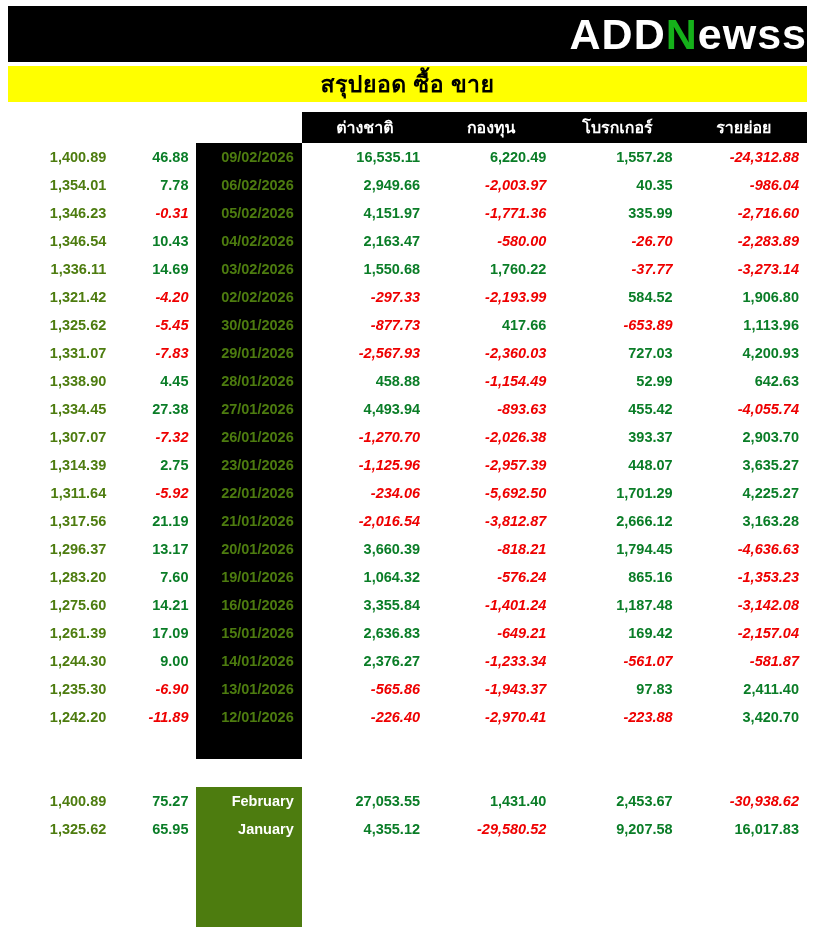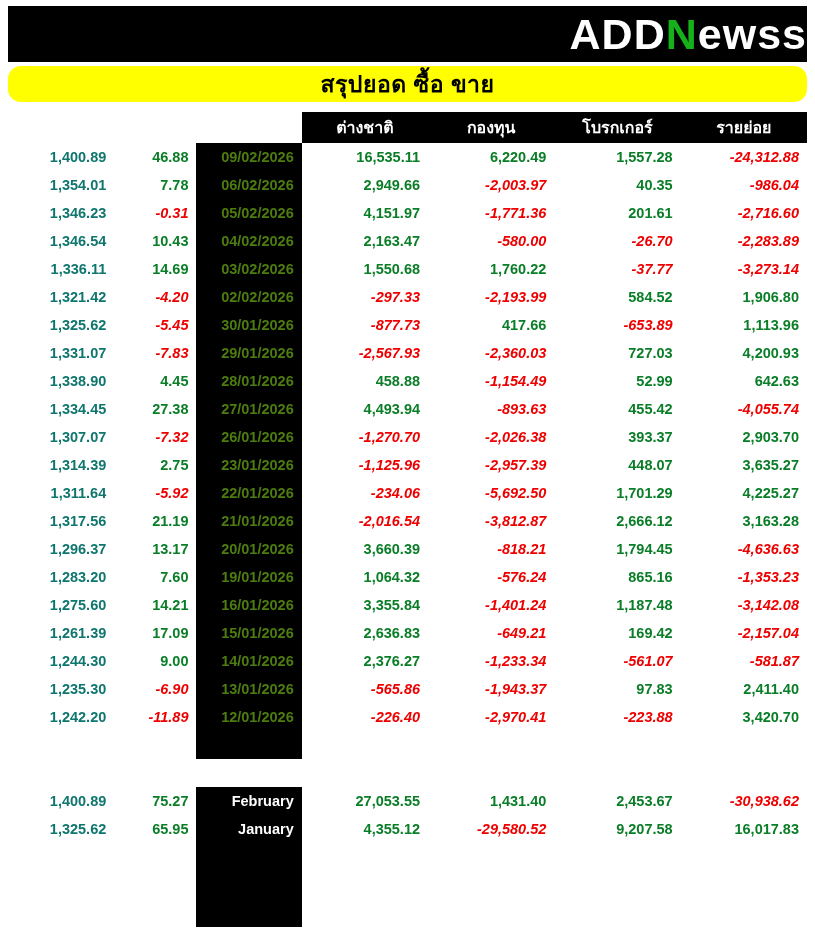--- a/index.html
+++ b/index.html
@@ -32,21 +32,20 @@
     white-space: nowrap;
   }
   .logo-text .accent { color: #15b01a; }
   .title-bar {
     margin: 4px 8px 0 8px;
     height: 36px;
     background: #ffff00;
     display: flex;
     align-items: center;
     justify-content: center;
-    border-radius: 13px;
   }
   .title-text {
     font-size: 23px;
     font-weight: bold;
     color: #000000;
     letter-spacing: .5px;
   }
   
   table.sheet {
     border-collapse: collapse;
@@ -94,33 +93,33 @@
   td.val {
     border: 1px solid #000000;
     background: #ffffff;
   }
   td.idx, td.chg {
     background: #ffffff;
     border: none;
   }
   .pos { color: #0a7d27; }
   .neg { color: #ee0000; font-style: italic; }
-  .blk { color: #0f766e; }
+  .blk { color: #4d7c0f; }
 
   td.spacer {
     height: 10px; border: none; background: #ffffff; padding: 0;
   }
   td.spacer-blk {
     height: 10px; background: #000000; padding: 0; border: none;
   }
   td.gap {
     height: 22px; border: none; background: #ffffff; padding: 0;
   }
   td.month {
-    background: #000000;
+    background: #4d7c0f;
     color: #ffffff;
     text-align: center;
     margin-top: 28px;
   }
 </style>
 </head>
 <body>
 
 <div id="page">
 
@@ -169,21 +168,21 @@
           <td class="val neg">-2,003.97</td>
           <td class="val pos">40.35</td>
           <td class="val neg">-986.04</td>
         </tr>
         <tr>
           <td class="idx blk">1,346.23</td>
           <td class="chg neg">-0.31</td>
           <td class="date">05/02/2026</td>
           <td class="val pos">4,151.97</td>
           <td class="val neg">-1,771.36</td>
-          <td class="val pos">201.61</td>
+          <td class="val pos">335.99</td>
           <td class="val neg">-2,716.60</td>
         </tr>
         <tr>
           <td class="idx blk">1,346.54</td>
           <td class="chg pos">10.43</td>
           <td class="date">04/02/2026</td>
           <td class="val pos">2,163.47</td>
           <td class="val neg">-580.00</td>
           <td class="val neg">-26.70</td>
           <td class="val neg">-2,283.89</td>

